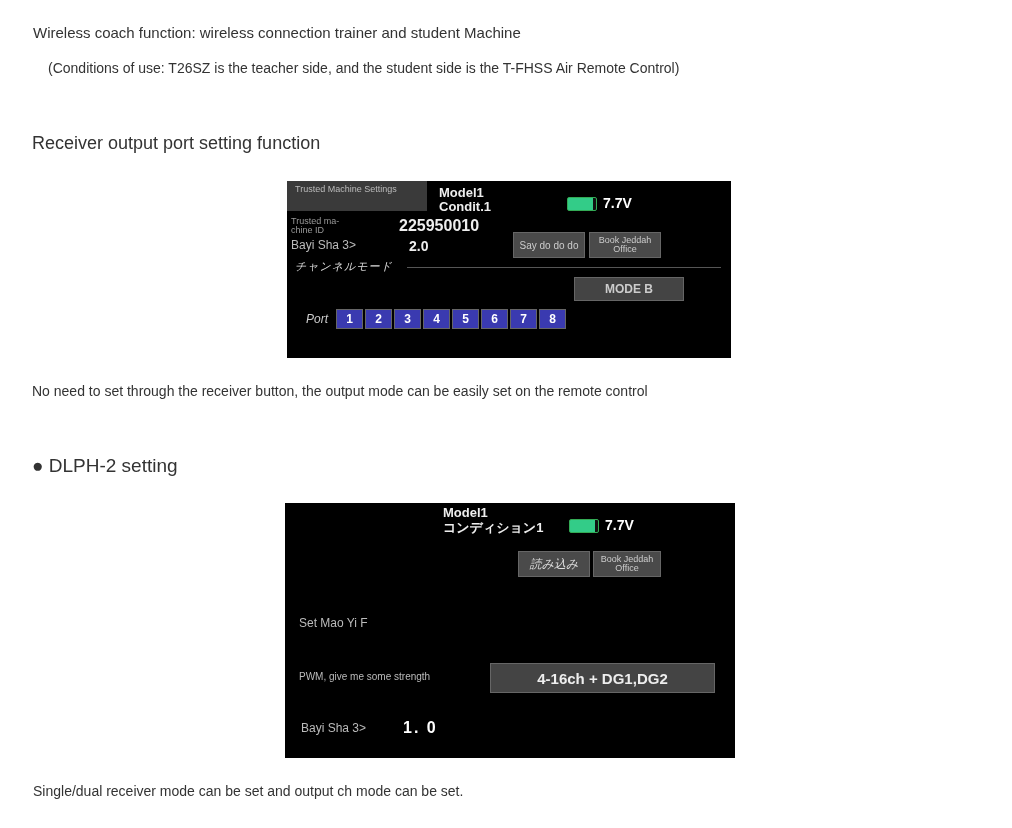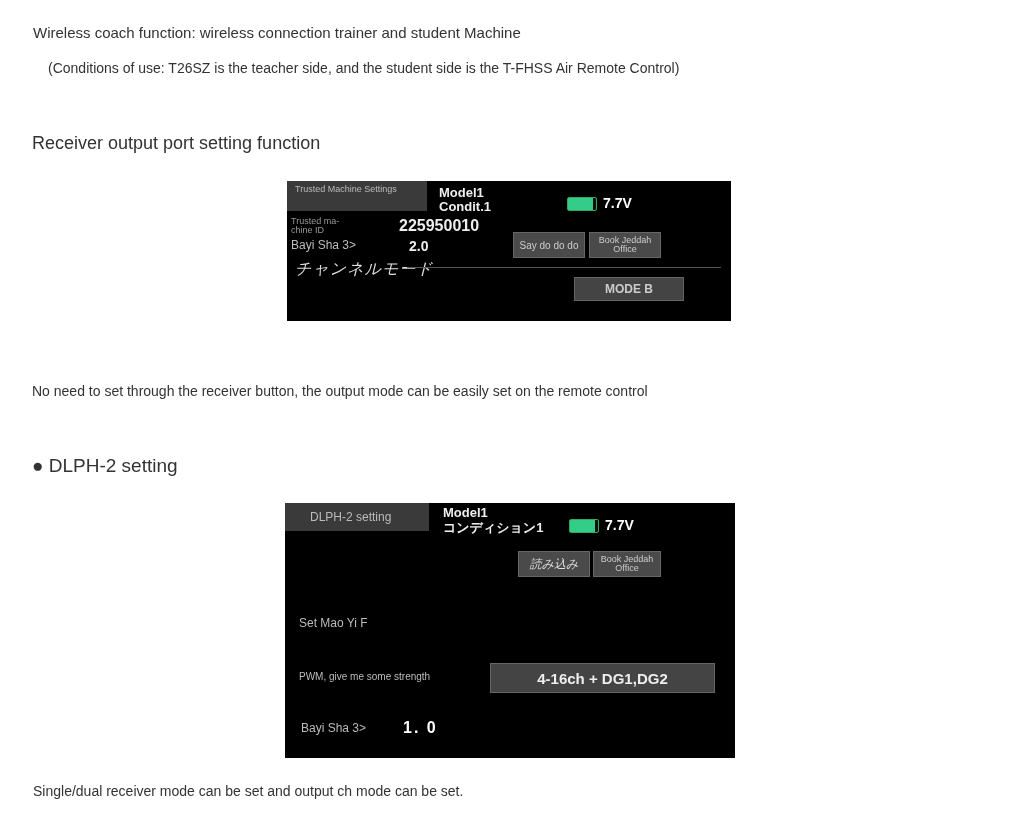--- a/index.html
+++ b/index.html
@@ -54,21 +54,21 @@
     font-size: 14px;
     color: #333;
   }
 
   
   .screen1 {
     position: absolute;
     left: 287px;
     top: 181px;
     width: 444px;
-    height: 140px;
+    height: 177px;
     background: #000;
     color: #ccc;
     font-family: sans-serif;
     padding-left: 7px;
   }
   .s1-topbar {
     position: absolute;
     left: 0; top: 0;
     width: 140px; height: 30px;
     background: #3a3a3a;
@@ -160,21 +160,21 @@
   .s1-row2-ver {
     position: absolute;
     left: 122px; top: 27px;
     font-size: 14px;
     font-weight: bold;
     color: #eee;
   }
   .s1-divlabel {
     position: absolute;
     left: 8px; top: 78px;
-    font-size: 16px;
+    font-size: 11px;
     color: #ddd;
     letter-spacing: 1px;
     font-style: italic;
   }
   .s1-divline {
     position: absolute;
     left: 120px; top: 86px;
     width: 314px; height: 1px;
     background: #555;
   }
@@ -343,26 +343,36 @@
     <div class="s1-row2-btn1">Say do do do</div>
     <div class="s1-row2-btn2">Book Jeddah Office</div>
     <div class="s1-row2-lbl2">Bayi Sha 3&gt;</div>
     <div class="s1-row2-ver">2.0</div>
   </div>
   <div class="s1-divlabel">チャンネルモード</div>
   <div class="s1-divline"></div>
   <div class="s1-modeb">MODE B</div>
   <table class="s1-table">
     <tbody>
+        <tr>
+      <td class="lbl">Port</td>
+      <td class="s1-blue">1</td>
+      <td class="s1-blue">2</td>
+      <td class="s1-blue">3</td>
+      <td class="s1-blue">4</td>
+      <td class="s1-blue">5</td>
+      <td class="s1-blue">6</td>
+      <td class="s1-blue">7</td>
+      <td class="s1-blue">8</td>
+    </tr>
   </tbody>
     </table>
 </div>
 
 <div class="screen2">
-  <div class="s2-topbar">DLPH-2 setting</div>
   <div class="s2-model">Model1</div>
   <div class="s2-condit">コンディション1</div>
   <div class="s2-batt"></div>
   <div class="s2-volt">7.7V</div>
   <div class="s2-read">読み込み</div>
   <div class="s2-book">Book Jeddah Office</div>
 
   <div class="s2-row-lbl" style="top:113px;">Set Mao Yi F</div>
 
   <div class="s2-row-lbl" style="top:168px;font-size:10px;">PWM, give me some strength</div>

